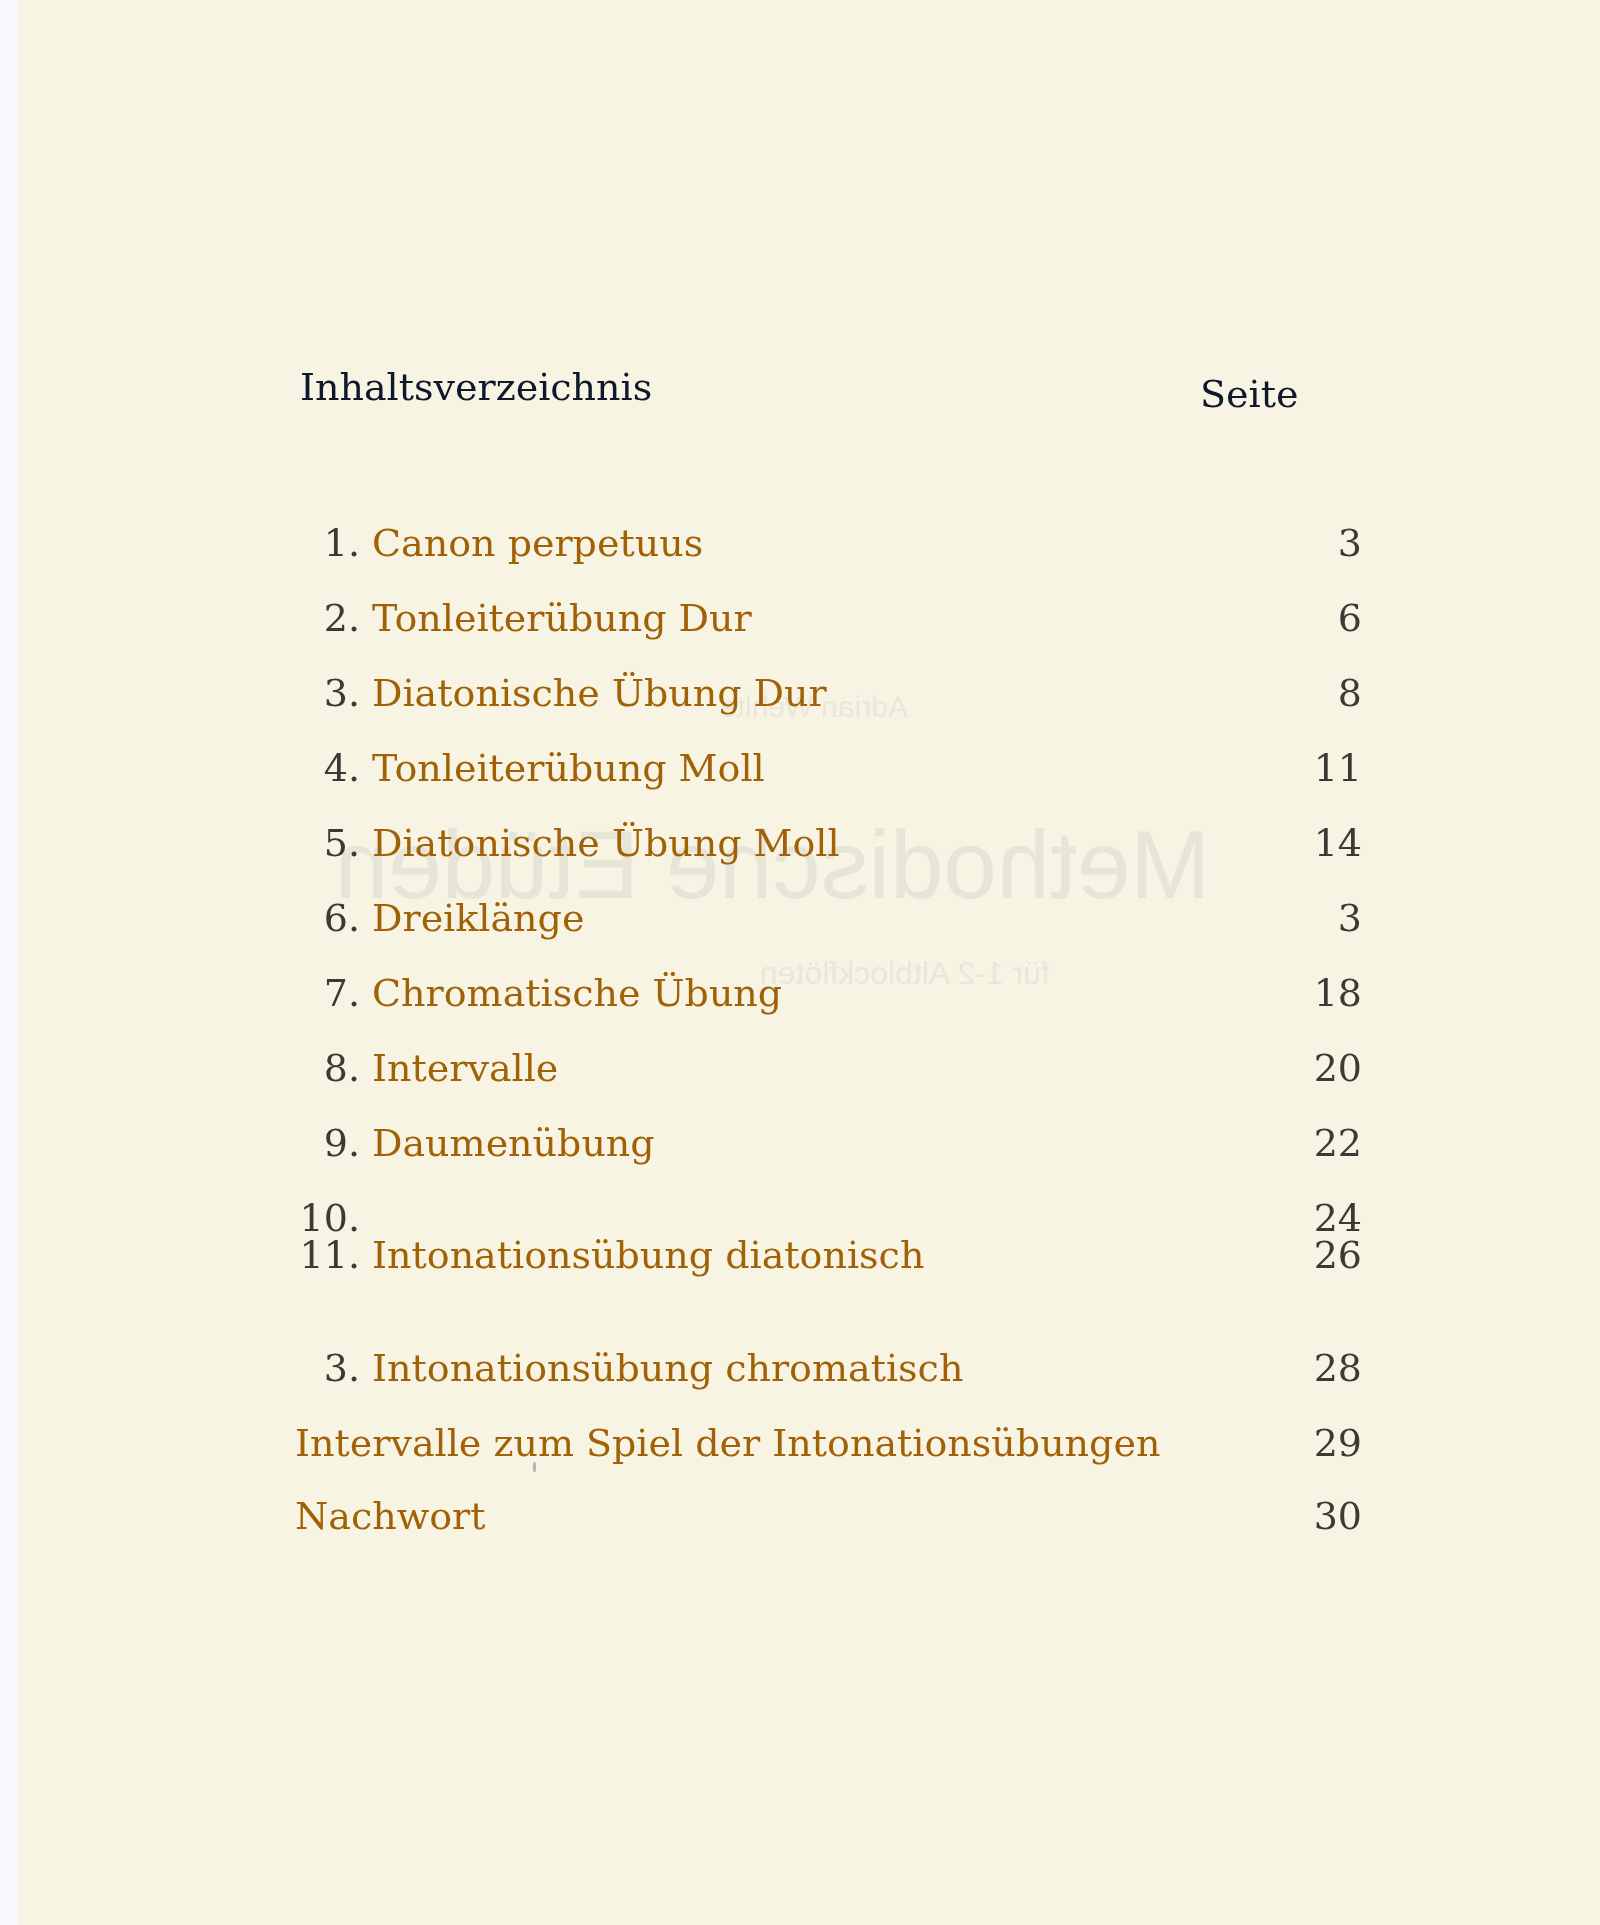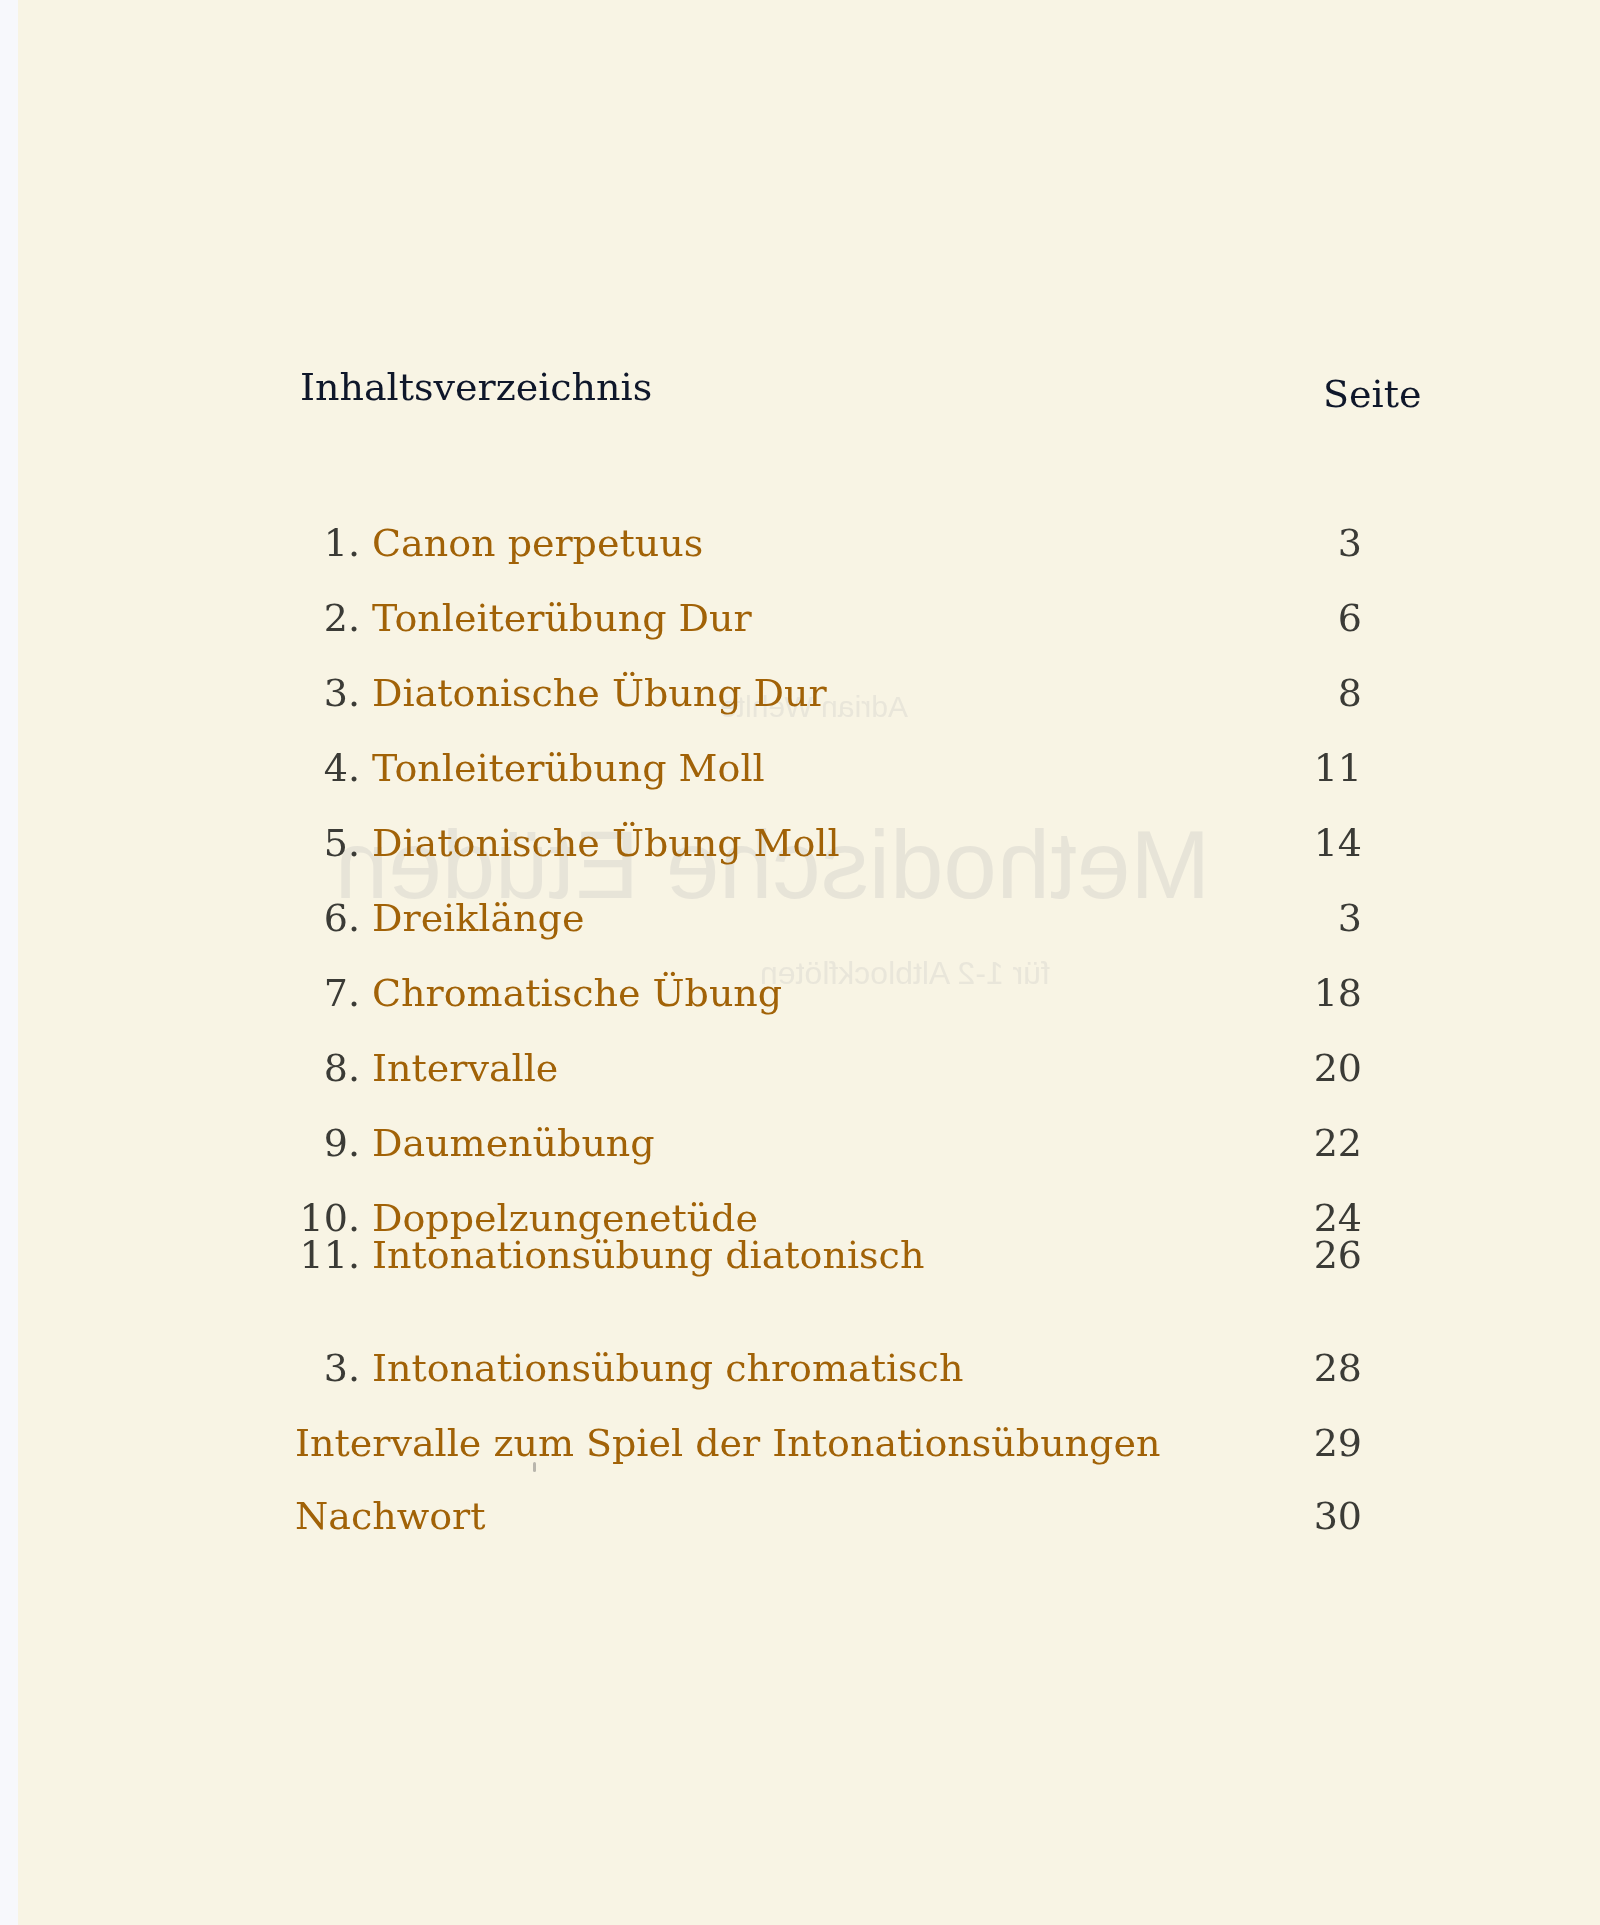--- a/index.html
+++ b/index.html
@@ -19,21 +19,21 @@
     }
     .ghost {
       position: absolute; color: #e9e6da; transform: scaleX(-1);
       font-family: "Liberation Sans", sans-serif; white-space: nowrap;
     }
     .ghost-author { left: 720px; top: 690px; font-size: 30px; }
     .ghost-title { left: 335px; top: 810px; font-size: 96px; color: #e7e4d8; }
     .ghost-sub { left: 760px; top: 955px; font-size: 32px; }
     .text { color: #0f172a; position: absolute; white-space: nowrap; font-size: 38px; line-height: 1; }
     .heading-left { left: 300px; top: 368px; }
-    .heading-right { left: 1323px; top: 375px; text-align: center; }
+    .heading-right { left: 1200px; top: 375px; text-align: center; }
     .row { position: absolute; left: 0; width: 1600px; height: 50px; }
     .num { position: absolute; right: 1240px; text-align: right; color: #3b3b36; font-size: 38px; }
     .title { position: absolute; left: 372px; color: #a16207; font-size: 38px; white-space: nowrap; }
     .title.full { left: 295px; }
     .page-no { position: absolute; right: 238px; text-align: right; color: #3b3b36; font-size: 38px; }
     .speck { position: absolute; left: 533px; top: 1462px; width: 3px; height: 10px; background: #b9b6ad; border-radius: 2px; }
   </style>
 </head>
 <body>
 
@@ -88,21 +88,20 @@
     <span class="title">Intervalle</span>
     <span class="page-no">20</span>
   </div>
   <div class="row" style="top:1121px">
     <span class="num">9.</span>
     <span class="title">Daumenübung</span>
     <span class="page-no">22</span>
   </div>
   <div class="row" style="top:1196px">
     <span class="num">10.</span>
-    <span class="title">Doppelzungenetüde</span>
     <span class="page-no">24</span>
   </div>
   <div class="row" style="top:1233px">
     <span class="num">11.</span>
     <span class="title">Intonationsübung diatonisch</span>
     <span class="page-no">26</span>
   </div>
   <div class="row" style="top:1346px">
     <span class="num">3.</span>
     <span class="title">Intonationsübung chromatisch</span>

